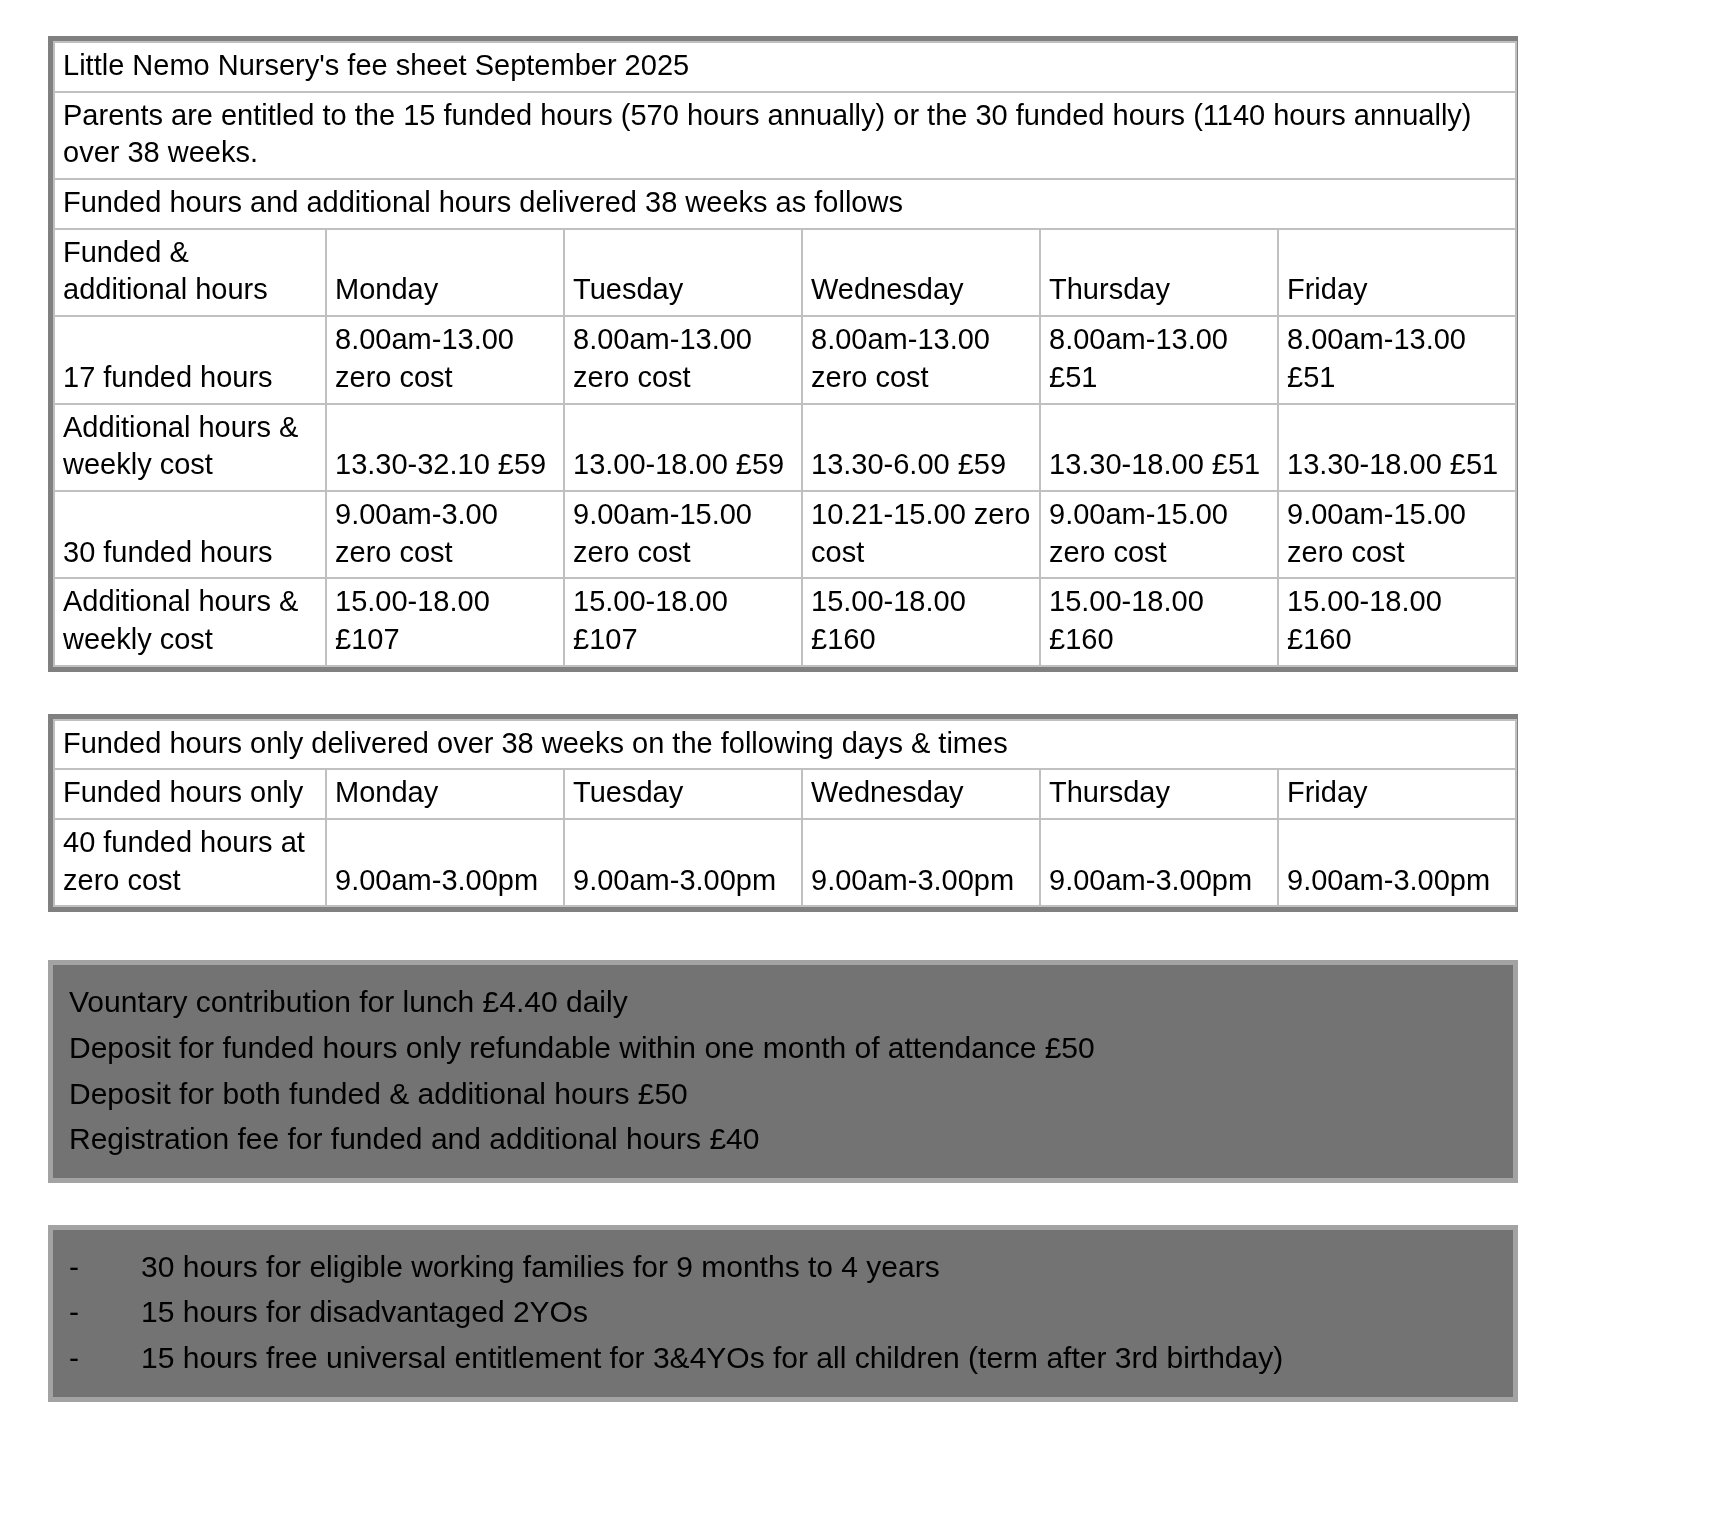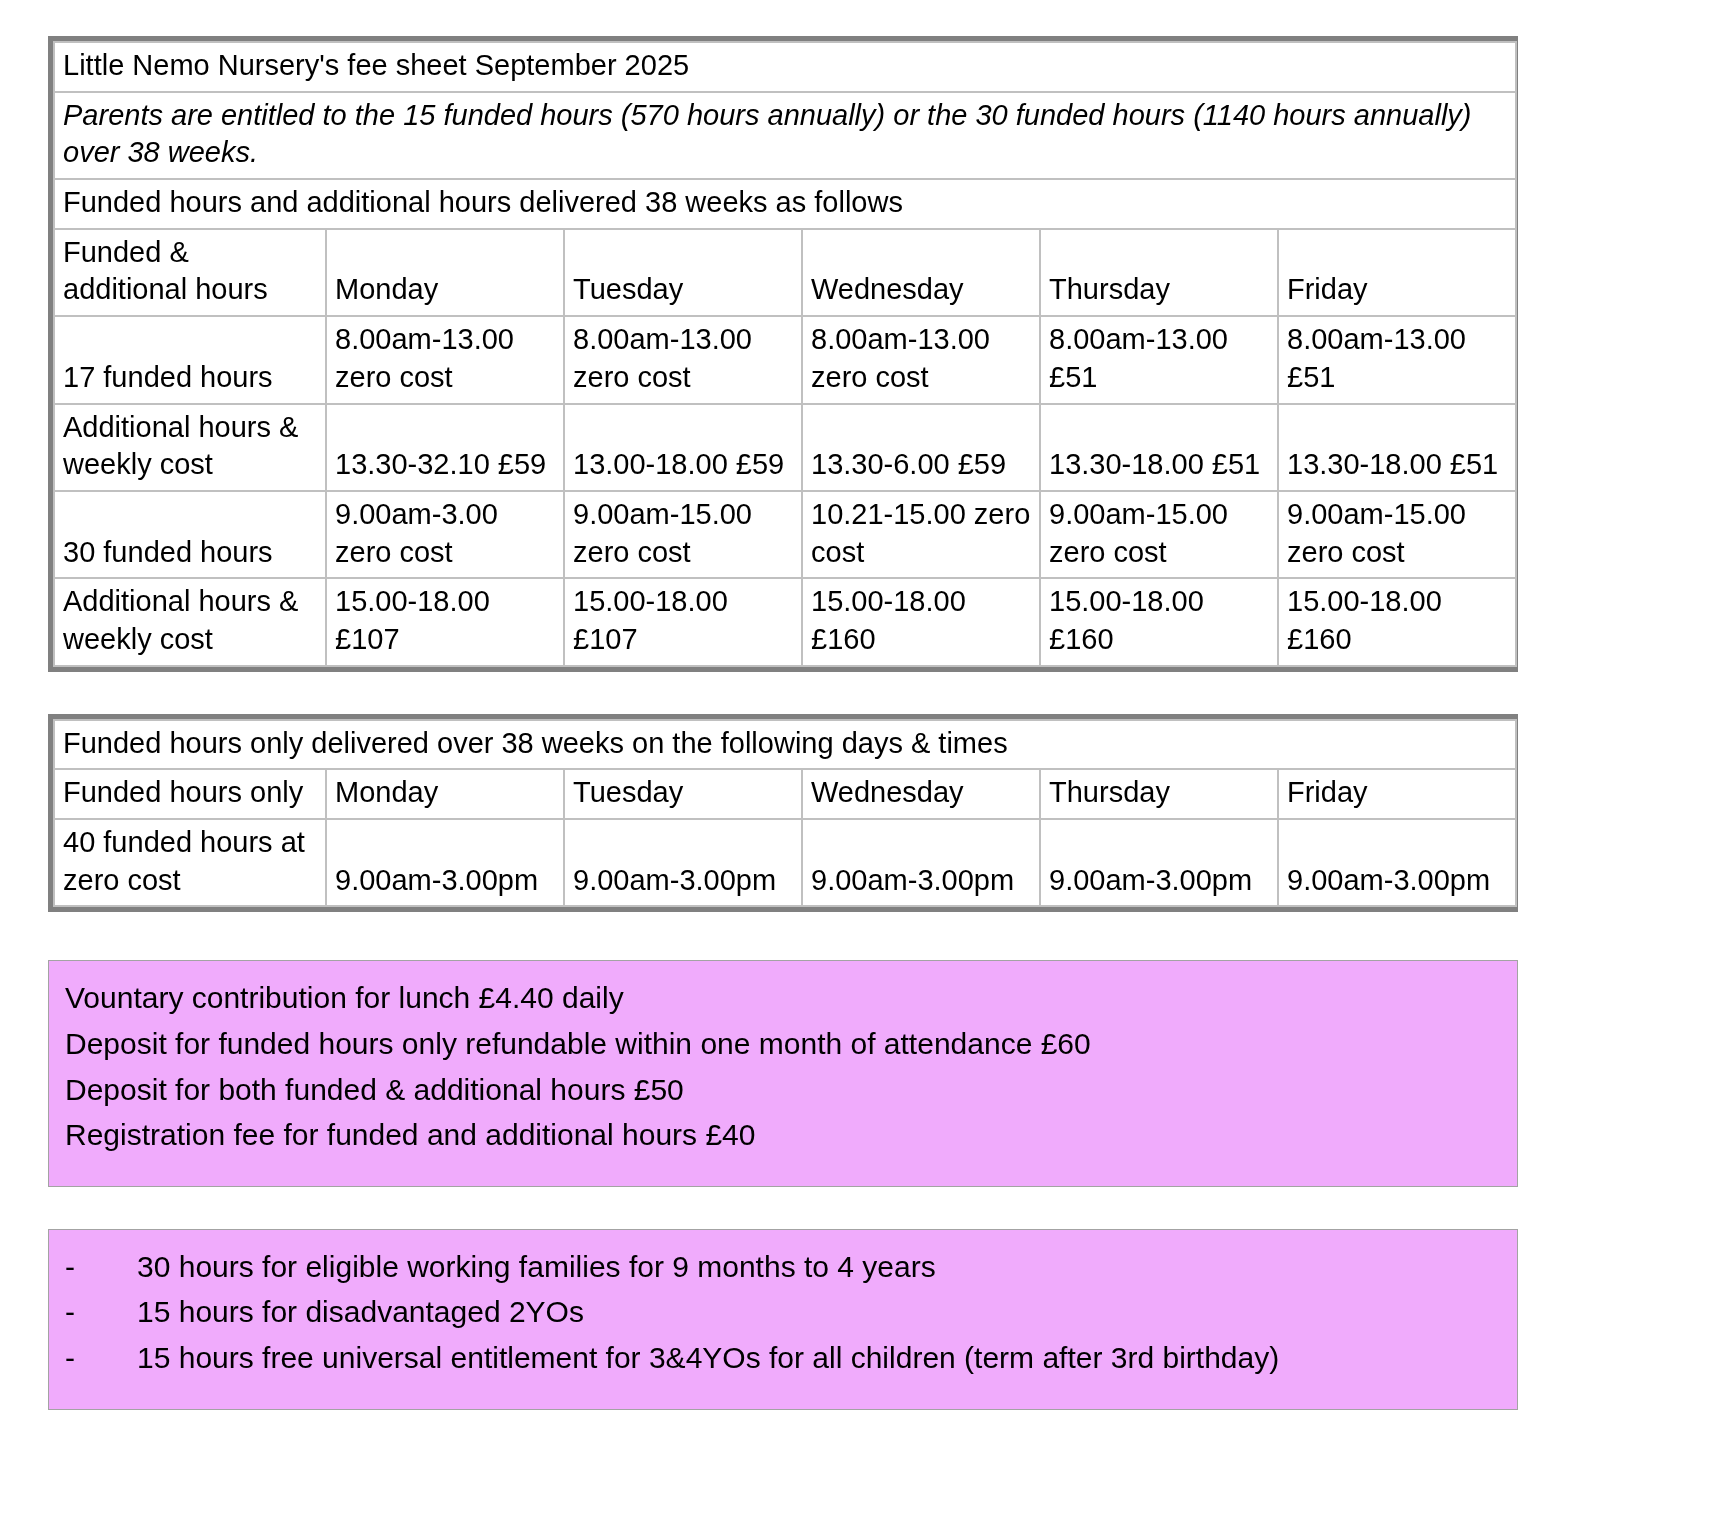--- a/index.html
+++ b/index.html
@@ -52,43 +52,42 @@
     padding: 14px 6px 16px 6px;
     border: 2px solid #c0c0c0;
     vertical-align: middle;
   }
   td.intro-cell {
     text-align: center;
     font-size: 30px;
     line-height: 1.38;
     padding: 16px 26px 14px 26px;
     vertical-align: middle;
-    font-style: italic;
   }
   td.section-head {
     text-align: center;
     font-weight: bold;
     font-size: 31px;
     padding: 6px 6px 8px 6px;
     vertical-align: middle;
   }
 
   
   col.c-label { width: 272px; }
   col.c-day   { width: 238px; }
 
   .rowlabel { }
 
   
   .notes {
-    border: 1px solid #a3a3a3;
-    background: #f0abfc;
+    border: 5px solid #a3a3a3;
+    background: #737373;
     box-sizing: border-box;
     width: 1470px;
-    padding: 14px 16px 28px 16px;
+    padding: 14px 16px 16px 16px;
   }
   .notes p {
     margin: 0;
     font-size: 30px;
     line-height: 1.52;
     white-space: pre;
   }
   .bullet-row {
     display: flex;
     font-size: 30px;
@@ -207,21 +206,21 @@
           <td>9.00am-3.00pm</td>
         </tr>
       </tbody>
     </table>
   </div>
 
   <div class="spacer-48"></div>
 
   <div class="notes">
     <p>Vountary contribution for lunch £4.40 daily</p>
-    <p>Deposit for funded hours only refundable within one month of attendance £60</p>
+    <p>Deposit for funded hours only refundable within one month of attendance £50</p>
     <p>Deposit for both funded &amp; additional hours £50</p>
     <p>Registration fee for funded and additional hours £40</p>
   </div>
 
   <div class="spacer-42"></div>
 
   <div class="notes">
     <div class="bullet-row">
       <span class="bullet-dash">-</span>
       <span>30 hours for eligible working families for 9 months to 4 years</span>

